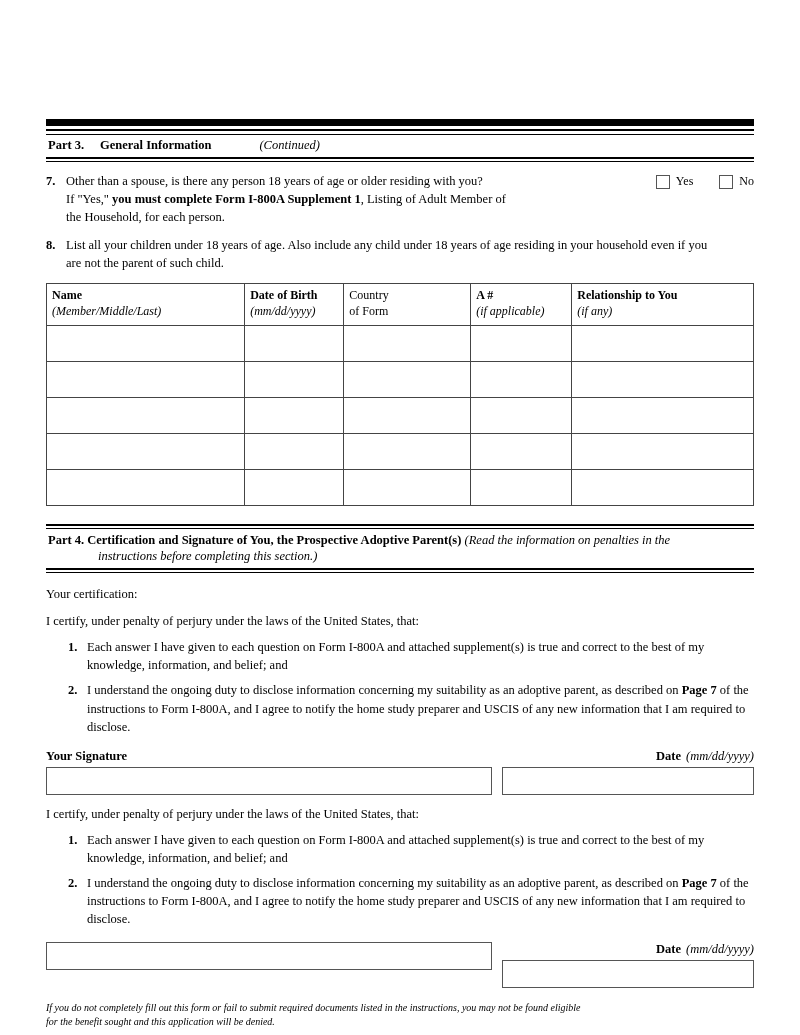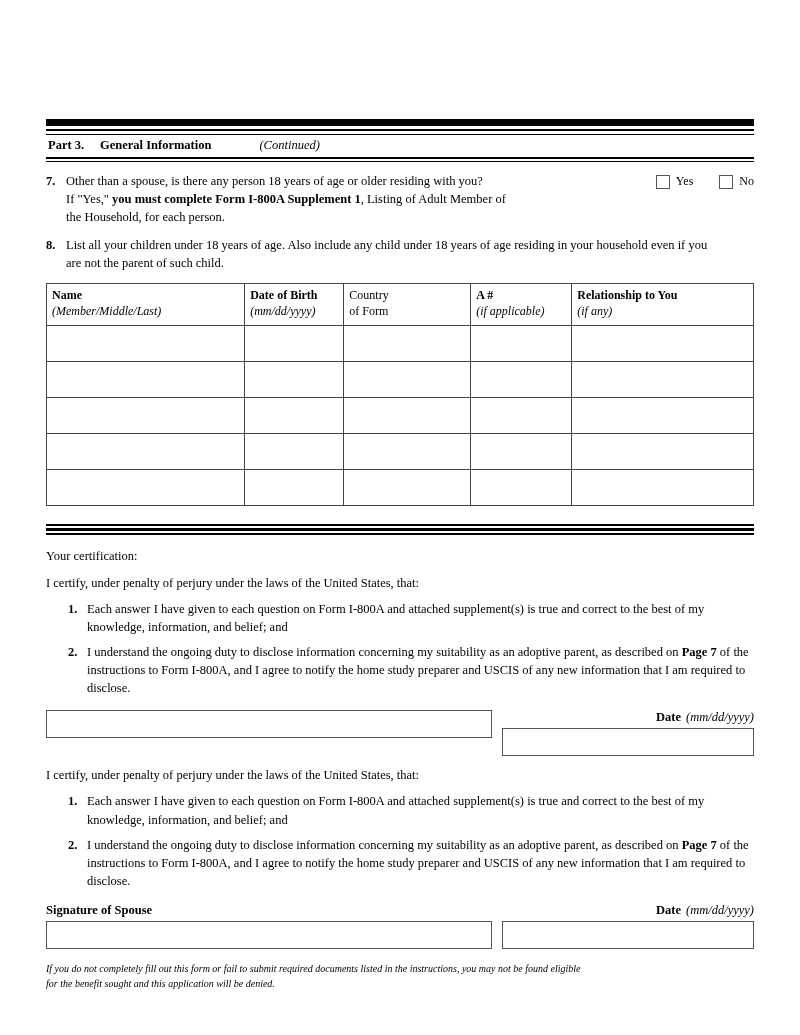--- a/index.html
+++ b/index.html
@@ -324,39 +324,46 @@
           <td></td>
           <td></td>
         </tr>
       </tbody>
     </table>
 
     <div style="height:18px"></div>
     <div class="rule-med"></div>
     <div class="gap-2"></div>
     <div class="rule-thin"></div>
+    <div class="part-head-4">
+      <span>Part 4.</span>
+      <span>Certification and Signature of You, the Prospective Adoptive Parent(s)</span>
+      <span class="paren">(Read the information on penalties in the</span>
+      <span class="indent2">instructions before completing this section.)</span>
+    </div>
     <div class="rule-med"></div>
     <div class="gap-2"></div>
     <div class="rule-thin"></div>
 
     <div class="sub-head">Your certification:</div>
     <div class="para">I certify, under penalty of perjury under the laws of the United States, that:</div>
     <div class="num-list">
       <div class="num-item">
         <span class="n">1.</span>
         <span class="t"><span>Each answer I have given to each question on Form I-800A and attached supplement(s) is true and correct to the best of my knowledge, information, and belief; and</span></span>
       </div>
       <div class="num-item">
         <span class="n">2.</span>
         <span class="t"><span>I understand the ongoing duty to disclose information concerning my suitability as an adoptive parent, as described on </span><b>Page 7</b><span> of the instructions to Form I-800A, and I agree to notify the home study preparer and USCIS of any new information that I am required to disclose.</span></span>
       </div>
     </div>
 
     <div class="sig-row">
       <div class="sig-col-left">
+        <div class="sig-label">Your Signature</div>
         <div class="sig-box"></div>
       </div>
       <div class="sig-col-right">
         <div class="sig-label"><span>Date</span><span class="hint">(mm/dd/yyyy)</span></div>
         <div class="sig-box"></div>
       </div>
     </div>
 
     <div class="para">I certify, under penalty of perjury under the laws of the United States, that:</div>
     <div class="num-list">
@@ -365,21 +372,20 @@
         <span class="t"><span>Each answer I have given to each question on Form I-800A and attached supplement(s) is true and correct to the best of my knowledge, information, and belief; and</span></span>
       </div>
       <div class="num-item">
         <span class="n">2.</span>
         <span class="t"><span>I understand the ongoing duty to disclose information concerning my suitability as an adoptive parent, as described on </span><b>Page 7</b><span> of the instructions to Form I-800A, and I agree to notify the home study preparer and USCIS of any new information that I am required to disclose.</span></span>
       </div>
     </div>
 
     <div class="sig-row">
       <div class="sig-col-left">
-        <div class="sig-label">Signature of Spouse</div>
         <div class="sig-box"></div>
       </div>
       <div class="sig-col-right">
         <div class="sig-label"><span>Date</span><span class="hint">(mm/dd/yyyy)</span></div>
         <div class="sig-box"></div>
       </div>
     </div>
 
     <div class="warn">
       <span style="display:block">If you do not completely fill out this form or fail to submit required documents listed in the instructions, you may not be found eligible</span>

